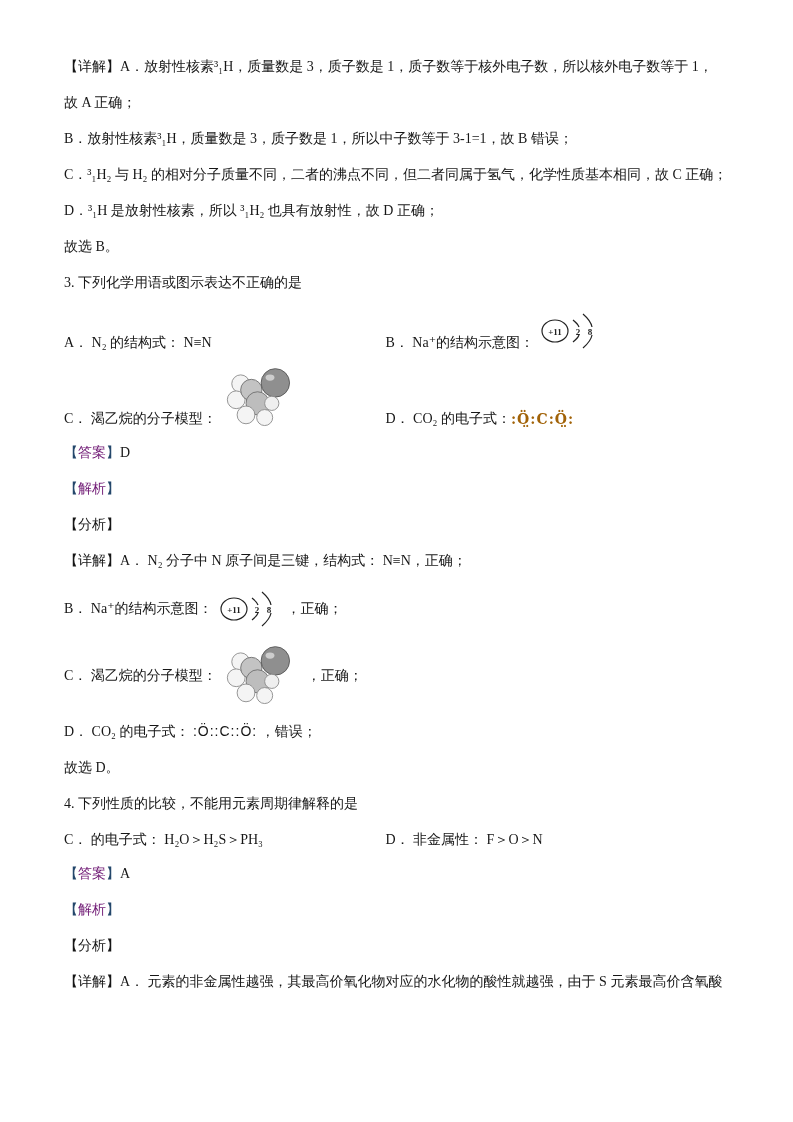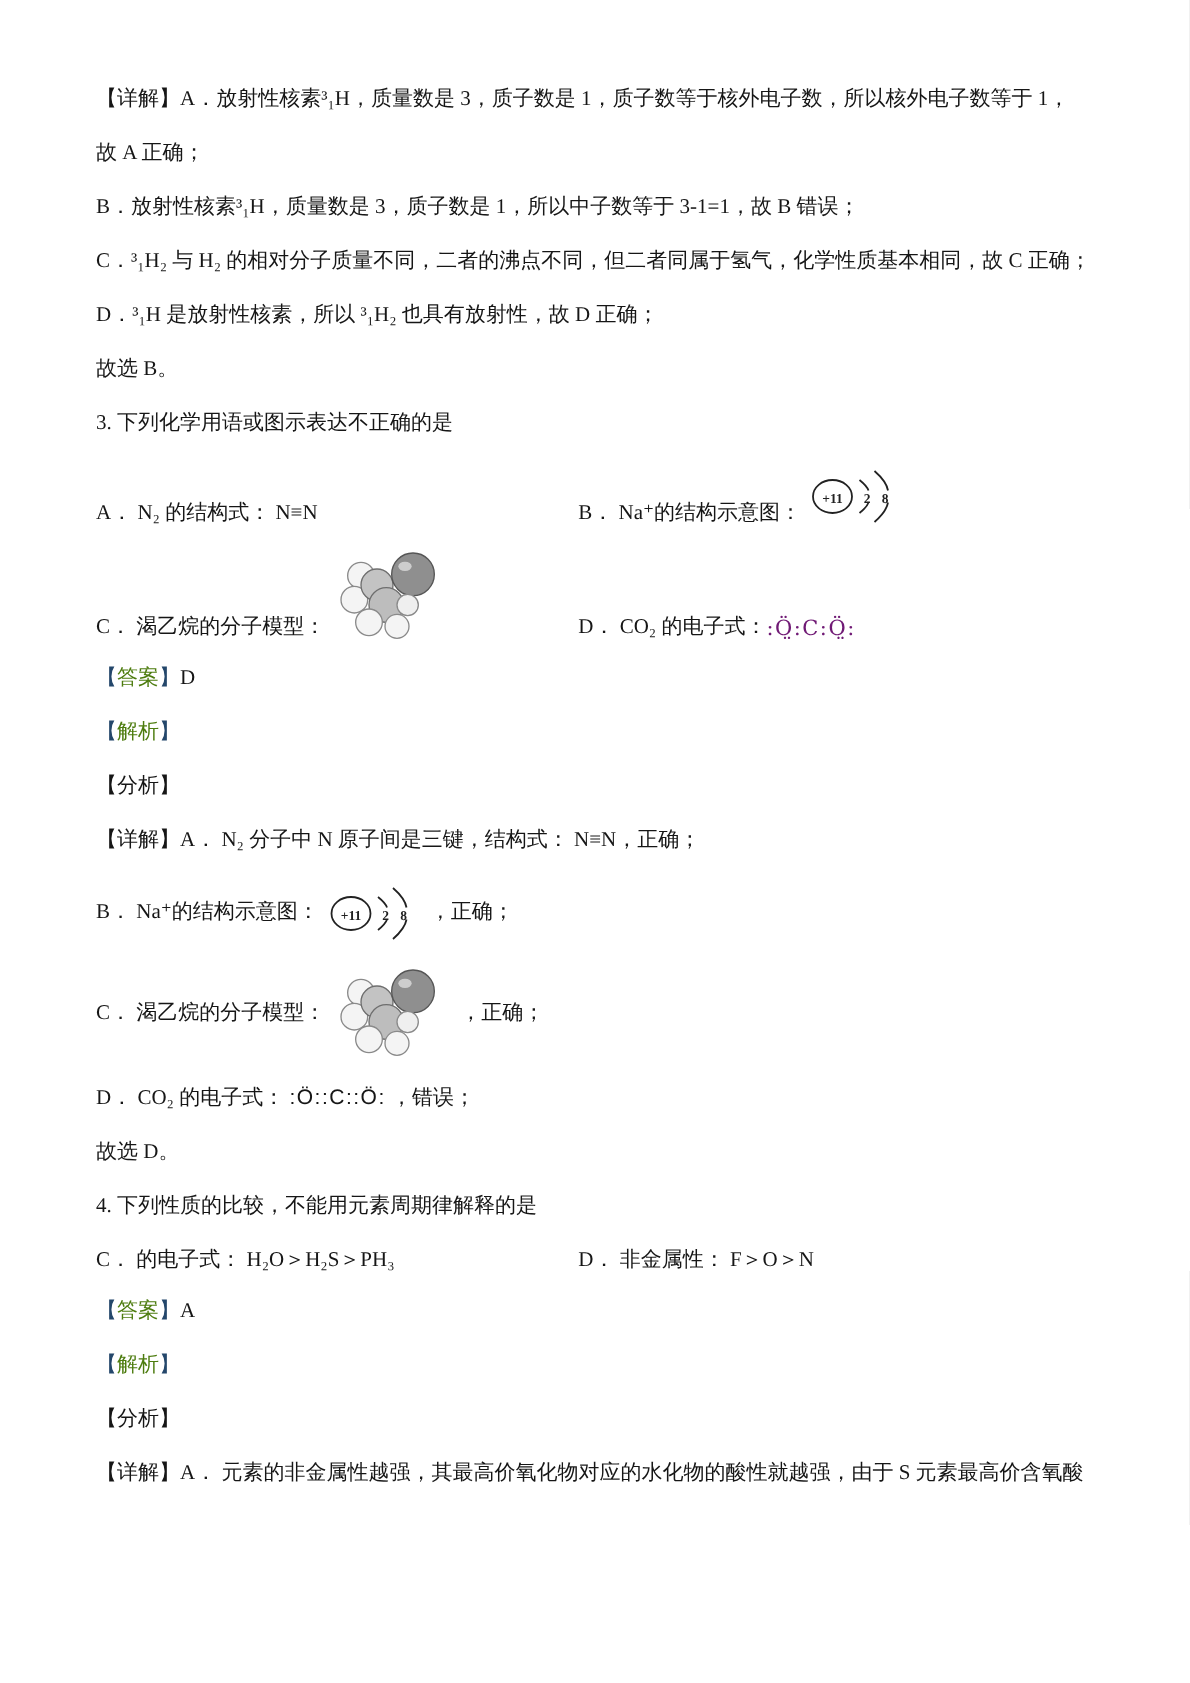--- a/index.html
+++ b/index.html
@@ -7,22 +7,22 @@
     width:793px;height:1122px;margin:0 auto;background:#ffffff;
     padding:56px 86px 0 64px;box-sizing:border-box;
     font-family:"Liberation Serif","DejaVu Serif",serif;
     font-size:14px;color:#161616;overflow:hidden;
   }
   .line{margin:0 0 14px 0;line-height:22px;white-space:nowrap;}
   .row{display:flex;margin:0 0 12px 0;}
   .col{width:50%;display:flex;align-items:flex-end;line-height:22px;white-space:nowrap;}
   .inlineflex{display:flex;align-items:center;line-height:22px;white-space:nowrap;margin:0 0 12px 0;}
   .navy{color:#24476b;}
-  .blue{color:#4d7c0f;}
-  .red-formula{color:#701a75;font-weight:normal;font-family:"DejaVu Serif",serif;letter-spacing:1px;}
+  .blue{color:#701a75;}
+  .red-formula{color:#a16207;font-weight:bold;font-family:"DejaVu Serif",serif;letter-spacing:1px;}
   .black-formula{font-family:Liberation Sans, sans-serif;letter-spacing:1px;}
   svg{display:inline-block;vertical-align:middle;}
   .diagram{margin:0 6px;}
 </style>
 </head>
 <body>
 
 <div class="page">
 
   <p class="line">【详解】A．放射性核素³₁H，质量数是 3，质子数是 1，质子数等于核外电子数，所以核外电子数等于 1，</p>

